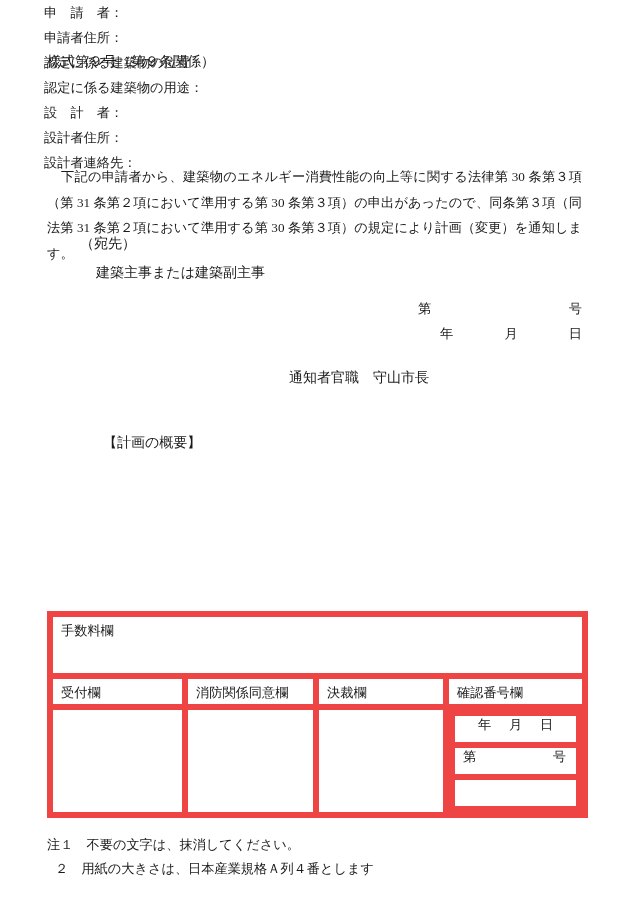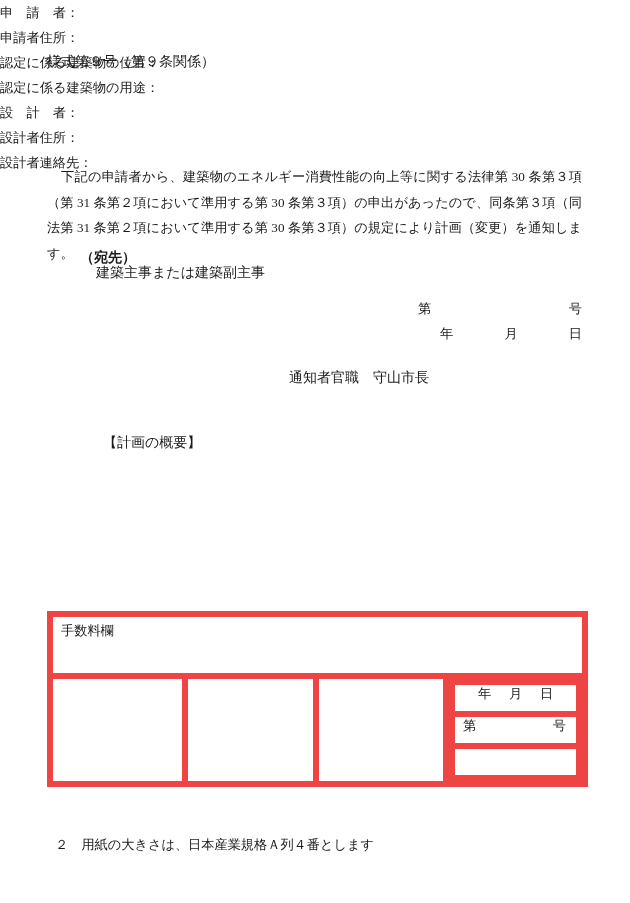--- a/index.html
+++ b/index.html
@@ -56,22 +56,21 @@
     width: 535px;
     text-align: justify;
     text-justify: inter-ideograph;
     text-indent: 14px;
     line-height: 25.5px;
   }
 
   
   #addressee-label {
     left: 80px;
-    top: 251px;
-    font-weight: bold;
+    top: 237px;
   }
   #addressee-value {
     left: 96px;
     top: 266px;
   }
 
   
   #doc-no-row {
     left: 418px;
     top: 302px;
@@ -102,20 +101,21 @@
 
   
   #outline-heading {
     left: 79px;
     top: 436px;
     margin-left: 24px;
   }
   #outline-fields {
     left: 88px;
     top: 436px;
+    padding-left: 44px;
   }
   .field-row {
     font-size: 13.2px;
     height: 25px;
     line-height: 25px;
     white-space: pre;
   }
   .lbl-justify {
     display: inline-block;
     width: 66px;
@@ -238,20 +238,34 @@
     <colgroup>
       <col style="width:135px">
       <col style="width:131px">
       <col style="width:130px">
       <col style="width:139px">
     </colgroup>
     <tbody>
       <tr>
         <td colspan="4" class="fee-head-cell">
           <div class="cell-pad">手数料欄</div>
+        </td>
+      </tr>
+      <tr>
+        <td class="col-head-cell">
+          <div class="cell-pad">受付欄</div>
+        </td>
+        <td class="col-head-cell">
+          <div class="cell-pad">消防関係同意欄</div>
+        </td>
+        <td class="col-head-cell">
+          <div class="cell-pad">決裁欄</div>
+        </td>
+        <td class="col-head-cell">
+          <div class="cell-pad">確認番号欄</div>
         </td>
       </tr>
       <tr>
         <td class="body-cell"></td>
         <td class="body-cell"></td>
         <td class="body-cell"></td>
         <td class="body-cell">
           <table class="nested">
             <tbody>
               <tr>
@@ -275,16 +289,17 @@
                 <td></td>
               </tr>
             </tbody>
           </table>
         </td>
       </tr>
     </tbody>
   </table>
 
   <div class="blk" id="notes">
+    <div class="note-row" id="note-first">注１　不要の文字は、抹消してください。</div>
     <div class="note-row" id="note-second">２　用紙の大きさは、日本産業規格Ａ列４番とします</div>
   </div>
 
 </div>
 
 </body></html>

